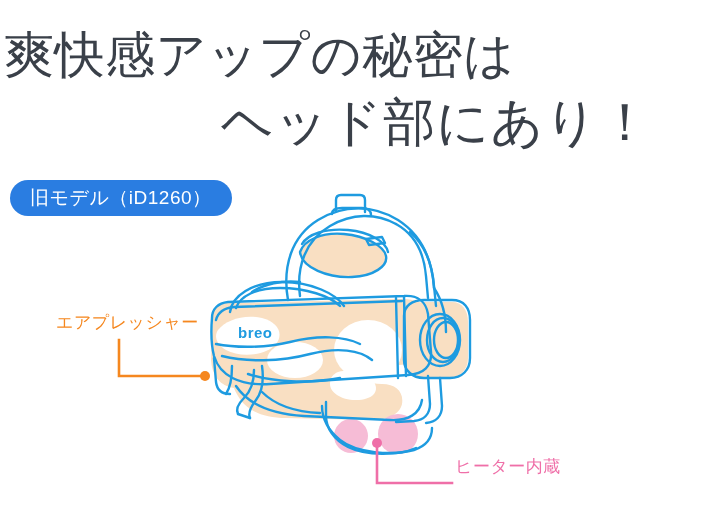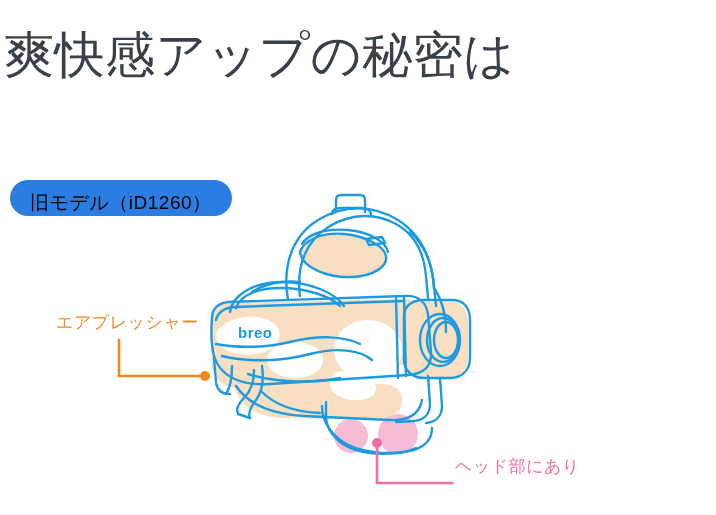--- a/index.html
+++ b/index.html
@@ -40,25 +40,25 @@
   }
 
   
   #model-badge {
     position: absolute;
     left: 10px;
     top: 180px;
     height: 36px;
     padding: 0 20px;
     display: flex;
-    align-items: flex-end;
+    align-items: center;
     justify-content: center;
     border-radius: 18px;
     background: #2a7de1;
-    color: #000000;
+    color: #ffffff;
     font-size: 19px;
     letter-spacing: 0.5px;
     white-space: nowrap;
     box-sizing: border-box;
   }
 
   
   .anno-text {
     position: absolute;
     white-space: nowrap;
@@ -91,20 +91,21 @@
     pointer-events: none;
   }
 </style>
 </head>
 <body>
 
 <div id="stage">
 
   <div class="headline" id="headline-line-1">爽快感アップの秘密は</div>
 
+  <div class="headline" id="headline-line-2">ヘッド部にあり！</div>
 
   <div id="model-badge">
     <span>旧モデル（iD1260）</span>
   </div>
 
   <svg class="overlay" id="device-illustration" viewBox="0 0 716 515">
 
     <g>
 
       <path d="M300,252 C304,240 322,232 344,234 C366,236 384,246 386,256
@@ -245,16 +246,16 @@
 
     <g>
       <path d="M377,445 L377,483 L452,483" fill="none" stroke="#ef6fa8" stroke-width="2.6" stroke-linecap="square" stroke-linejoin="miter"></path>
       <circle cx="377" cy="443" r="5" fill="#ef6fa8"></circle>
     </g>
   </svg>
 
   <div class="anno-text" id="anno-air-pressure-label">エアプレッシャー</div>
 
   <div class="anno-text" id="anno-heater-label">
-    <span class="ln">ヘッド部にあり</span>
+    <span class="ln">ヒーター内蔵</span>
   </div>
 
 </div>
 
 </body></html>

